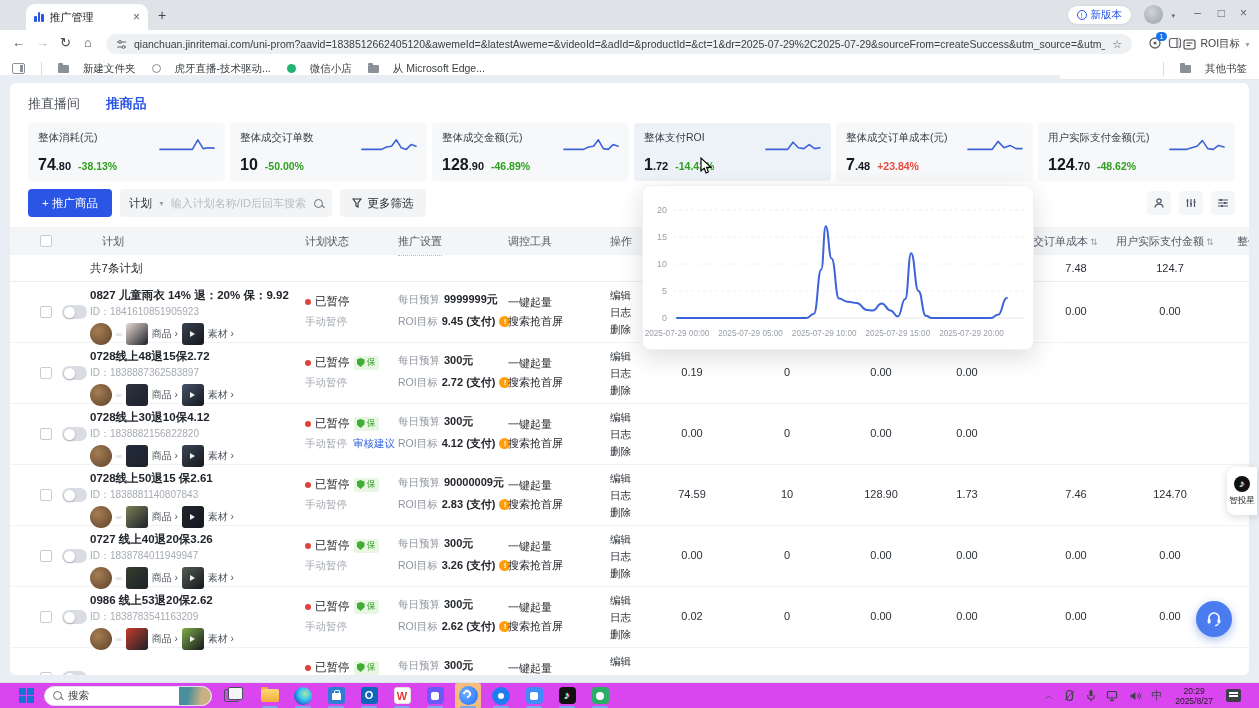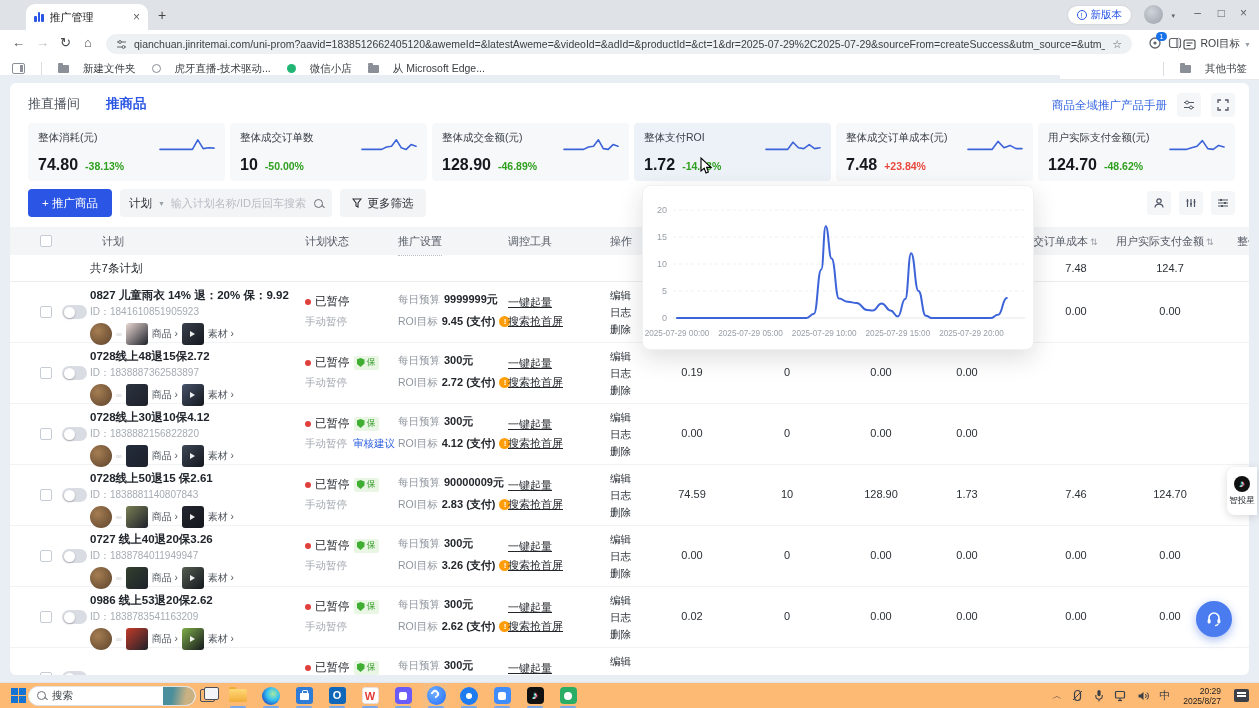--- a/index.html
+++ b/index.html
@@ -46,21 +46,21 @@
   .manual-link{font-size:11.5px;color:#3465e0;}
   .sq-btn{width:24px;height:24px;background:#f5f6f8;border-radius:4px;display:flex;align-items:center;justify-content:center;}
   
   #kpi-row{position:absolute;top:40px;left:18px;display:flex;gap:5px;}
   .kpi{width:197px;height:58px;background:#f6f8fa;border-radius:4px;position:relative;box-sizing:border-box;padding:8px 10px;}
   .kpi.hover{background:#edf1f8;}
   .kpi-label{font-size:10.5px;color:#3b4049;}
   .kpi-spark{position:absolute;right:10px;top:9px;}
   .kpi-val{position:absolute;left:10px;bottom:7px;display:flex;align-items:baseline;}
   .kpi-int{font-size:16px;font-weight:bold;color:#15181d;}
-  .kpi-dec{font-size:16px;font-weight:bold;color:#15181d;}
+  .kpi-dec{font-size:11px;font-weight:bold;color:#15181d;}
   .kpi-delta{font-size:10.5px;font-weight:bold;margin-left:7px;}
   .green{color:#2fa01e;} .red{color:#e8493c;}
   
   #toolbar{position:absolute;top:106px;left:18px;right:14px;height:28px;display:flex;align-items:center;gap:8px;}
   .promo-btn{height:28px;background:#2a55e5;color:#fff;font-size:11.5px;border-radius:4px;display:flex;align-items:center;padding:0 14px;gap:3px;}
   .combo{height:28px;background:#f3f4f6;border-radius:4px;display:flex;align-items:center;box-sizing:border-box;}
   #plan-search{width:212px;padding:0 9px;gap:6px;}
   .combo-label{font-size:11.5px;color:#2b2f36;}
   .caret{font-size:7px;color:#9aa0a8;}
   .placeholder{font-size:11px;color:#b7bcc3;white-space:nowrap;overflow:hidden;flex:1;}
@@ -94,34 +94,34 @@
   .st-text{font-size:11.5px;color:#23262b;text-align:right;}
   .badge{display:inline-flex;align-items:center;gap:2px;background:#e9f6e4;border-radius:2px;padding:0 3px;height:14px;}
   .shield{width:8px;height:9px;background:#3fae32;clip-path:polygon(50% 0,100% 18%,100% 62%,50% 100%,0 62%,0 18%);}
   .badge-txt{font-size:9px;color:#379e2b;}
   .st-line2{margin-top:6px;font-size:10.5px;color:#a3a8b0;display:flex;gap:6px;}
   .review{color:#3465e0;}
   .set-cell{position:absolute;left:388px;top:10px;font-size:10.5px;color:#8f959e;}
   .set-cell b{color:#23262b;font-size:11px;}
   .set-line{margin-bottom:7px;display:flex;align-items:center;gap:4px;white-space:nowrap;}
   .warn{width:11px;height:11px;border-radius:50%;background:#ff9d0a;color:#fff;font-size:8px;font-weight:bold;text-align:center;line-height:11px;flex:none;}
-  .tools-cell{position:absolute;left:498px;top:11px;font-size:11px;color:#23262b;line-height:19px;white-space:nowrap;text-decoration:underline;}
+  .tools-cell{position:absolute;left:498px;top:11px;font-size:11px;color:#23262b;line-height:19px;white-space:nowrap;}
   .ops-cell{position:absolute;left:600px;top:5px;font-size:10.5px;color:#2b3036;line-height:17px;}
   .mcell{position:absolute;top:23px;width:90px;text-align:center;font-size:11px;color:#2b3036;}
   .mc0{left:637px;}.mc1{left:732px;}.mc2{left:826px;}.mc3{left:912px;}.mc4{left:1021px;}.mc5{left:1115px;}
   
   #popup{position:absolute;left:642px;top:110px;width:390px;height:163px;background:#fff;border:1px solid #f0f1f3;border-radius:8px;box-shadow:0 8px 24px rgba(31,35,41,.15);}
   
   #ztx{position:absolute;left:1227px;top:392px;width:30px;height:48px;background:#fff;border-radius:8px 0 0 8px;box-shadow:0 2px 8px rgba(0,0,0,.15);display:flex;flex-direction:column;align-items:center;justify-content:center;gap:3px;}
   .ztx-logo{width:16px;height:16px;border-radius:50%;background:#111;color:#fff;font-size:10px;text-align:center;line-height:16px;text-shadow:-1px 0 #25f4ee,1px 0 #fe2c55;}
   .ztx-txt{font-size:8.5px;color:#23262b;}
   #service{position:absolute;left:1196px;top:526px;width:36px;height:36px;border-radius:50%;background:#4a7cf0;box-shadow:0 3px 10px rgba(40,90,220,.4);display:flex;align-items:center;justify-content:center;}
   #cursor{position:absolute;left:700px;top:82px;z-index:50;}
   
-  #taskbar{position:absolute;top:682px;left:0;width:100%;height:26px;background:#fdba74;border-top:1px solid #e1e4e8;display:flex;align-items:center;padding:0 8px;box-sizing:border-box;}
+  #taskbar{position:absolute;top:682px;left:0;width:100%;height:26px;background:#d946ef;border-top:1px solid #e1e4e8;display:flex;align-items:center;padding:0 16px;box-sizing:border-box;gap:8px;}
   .start{width:7px;height:7px;background:#1573d4;box-shadow:8px 0 #1573d4,0 8px #1573d4,8px 8px #1573d4;margin:-8px 10px 0 3px;}
   .tb-search{width:168px;height:20px;background:#fff;border:1px solid #e0e3e8;border-radius:10px;display:flex;align-items:center;padding-left:8px;box-sizing:border-box;gap:6px;overflow:hidden;}
   .tb-search .txt{font-size:10.5px;color:#3c4046;flex:1;}
   .tb-img{width:32px;height:20px;background:linear-gradient(100deg,#4a8f9b 30%,#c9b183 70%);border-radius:0 10px 10px 0;}
   .taskview{width:13px;height:11px;border:1px solid #4a4f58;border-radius:2px;position:relative;margin:0 4px;}
   .taskview::before{content:"";position:absolute;left:3px;top:-3px;width:13px;height:11px;border:1px solid #4a4f58;border-radius:2px;background:#f3f5f8;}
   #apps{display:flex;gap:7px;margin-left:6px;}
   .slot{position:relative;width:26px;height:26px;display:flex;align-items:center;justify-content:center;}
   .slot.running::after{content:"";position:absolute;bottom:0;left:5px;right:5px;height:2.5px;background:#79a7e8;border-radius:2px;}
   .slot.hl{background:#f6bd7e;border-radius:3px;}
@@ -140,21 +140,21 @@
   .chat-app::before{content:"";position:absolute;left:4px;top:4px;width:8px;height:8px;border:2px solid #fff;border-radius:50%;border-bottom-color:transparent;transform:rotate(45deg);box-sizing:border-box;}
   .blue-circle-app{width:18px;height:18px;border-radius:50%;background:#1f7cf0;position:relative;}
   .blue-circle-app::before{content:"";position:absolute;left:6px;top:6px;width:6px;height:6px;background:#fff;border-radius:50%;}
   .blue-app{width:17px;height:17px;border-radius:4px;background:#3f8cfa;position:relative;}
   .blue-app::before{content:"";position:absolute;left:4.5px;top:4.5px;width:8px;height:8px;background:#fff;border-radius:2px;}
   .douyin{width:17px;height:17px;background:#111;border-radius:4px;color:#fff;font-size:11px;text-align:center;line-height:17px;text-shadow:-1px 0 #25f4ee,1px 0 #fe2c55;}
   .green-app{width:17px;height:17px;background:#2aae67;border-radius:4px;position:relative;}
   .green-app::before{content:"";position:absolute;left:4.5px;top:4.5px;width:8px;height:8px;background:#fff;border-radius:50%;}
   .tray{display:flex;align-items:center;gap:9px;margin-left:4px;}
   .tray .t{font-size:10px;color:#3c4046;}
-  .clock{text-align:right;font-size:8.5px;line-height:10px;color:#222;margin:0 4px;}
+  .clock{text-align:center;font-size:8.5px;line-height:10px;color:#222;margin:0 4px;}
   .notif{width:15px;height:13px;background:#3c4046;border-radius:2px;position:relative;margin-right:2px;}
   .notif::before{content:"";position:absolute;left:3px;top:3px;right:3px;height:1.5px;background:#fff;box-shadow:0 3px 0 #fff;}
 </style>
 </head>
 <body>
 
 <div id="screen">
 
   <div id="tabstrip">
     <div class="tab">
@@ -244,35 +244,20 @@
   </div>
 
   <div id="page">
     <div id="card">
 
       <div id="page-tabs">
         <span class="ptab">推直播间</span>
         <span class="ptab active">推商品</span>
       </div>
 
-      <div id="head-right">
-        <span class="manual-link">商品全域推广产品手册</span>
-        <span class="sq-btn">
-          <svg width="12" height="12" viewBox="0 0 12 12">
-              <path d="M1 3.5h10M1 8.5h10" stroke="#4e5564" stroke-width="1.2"></path>
-              <circle cx="4" cy="3.5" r="1.5" fill="#fff" stroke="#4e5564"></circle>
-              <circle cx="8" cy="8.5" r="1.5" fill="#fff" stroke="#4e5564"></circle>
-            </svg>
-        </span>
-        <span class="sq-btn">
-          <svg width="12" height="12" viewBox="0 0 12 12">
-              <path d="M1 4V1h3M8 1h3v3M11 8v3H8M4 11H1V8" fill="none" stroke="#4e5564" stroke-width="1.3"></path>
-            </svg>
-        </span>
-      </div>
 
       <div id="kpi-row">
           <div class="kpi">
             <div class="kpi-label">整体消耗(元)</div>
             <span class="kpi-spark"><svg width="56" height="20">
                 <polyline points="1.0,17.4 6.4,17.4 11.8,17.4 17.2,17.4 22.6,17.4 28.0,17.4 33.4,17.4 38.8,7.8 44.2,16.6 49.6,15.8 55.0,16.1" fill="none" stroke="#3D63D9" stroke-width="1.6" stroke-linejoin="round" stroke-linecap="round"></polyline>
               </svg></span>
             <div class="kpi-val">
               <span class="kpi-int">74</span>
               <span class="kpi-dec">.80</span>

